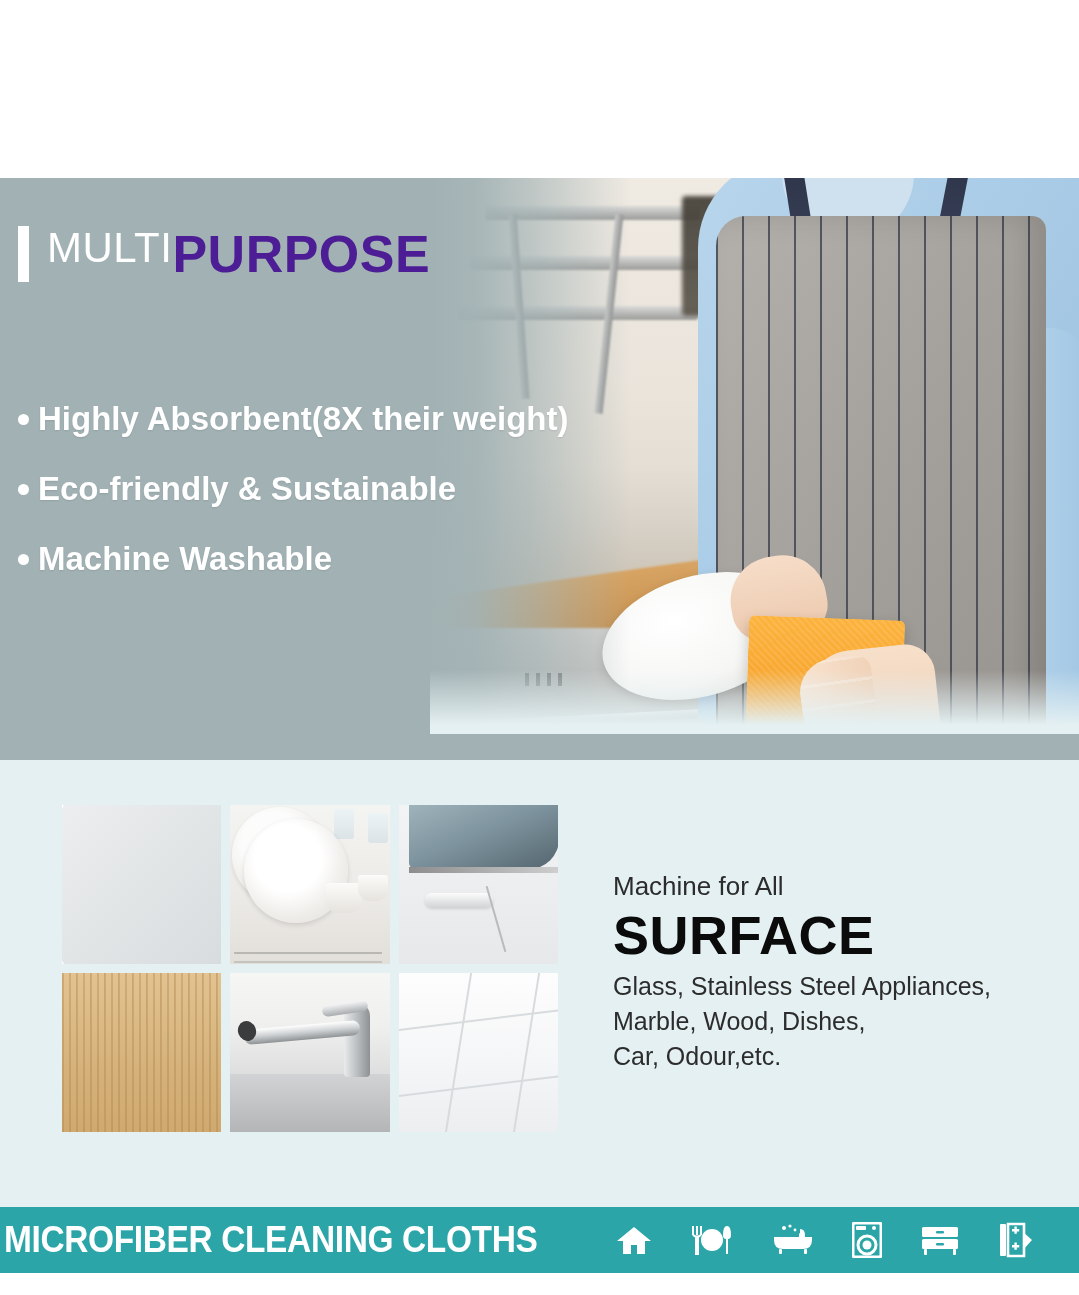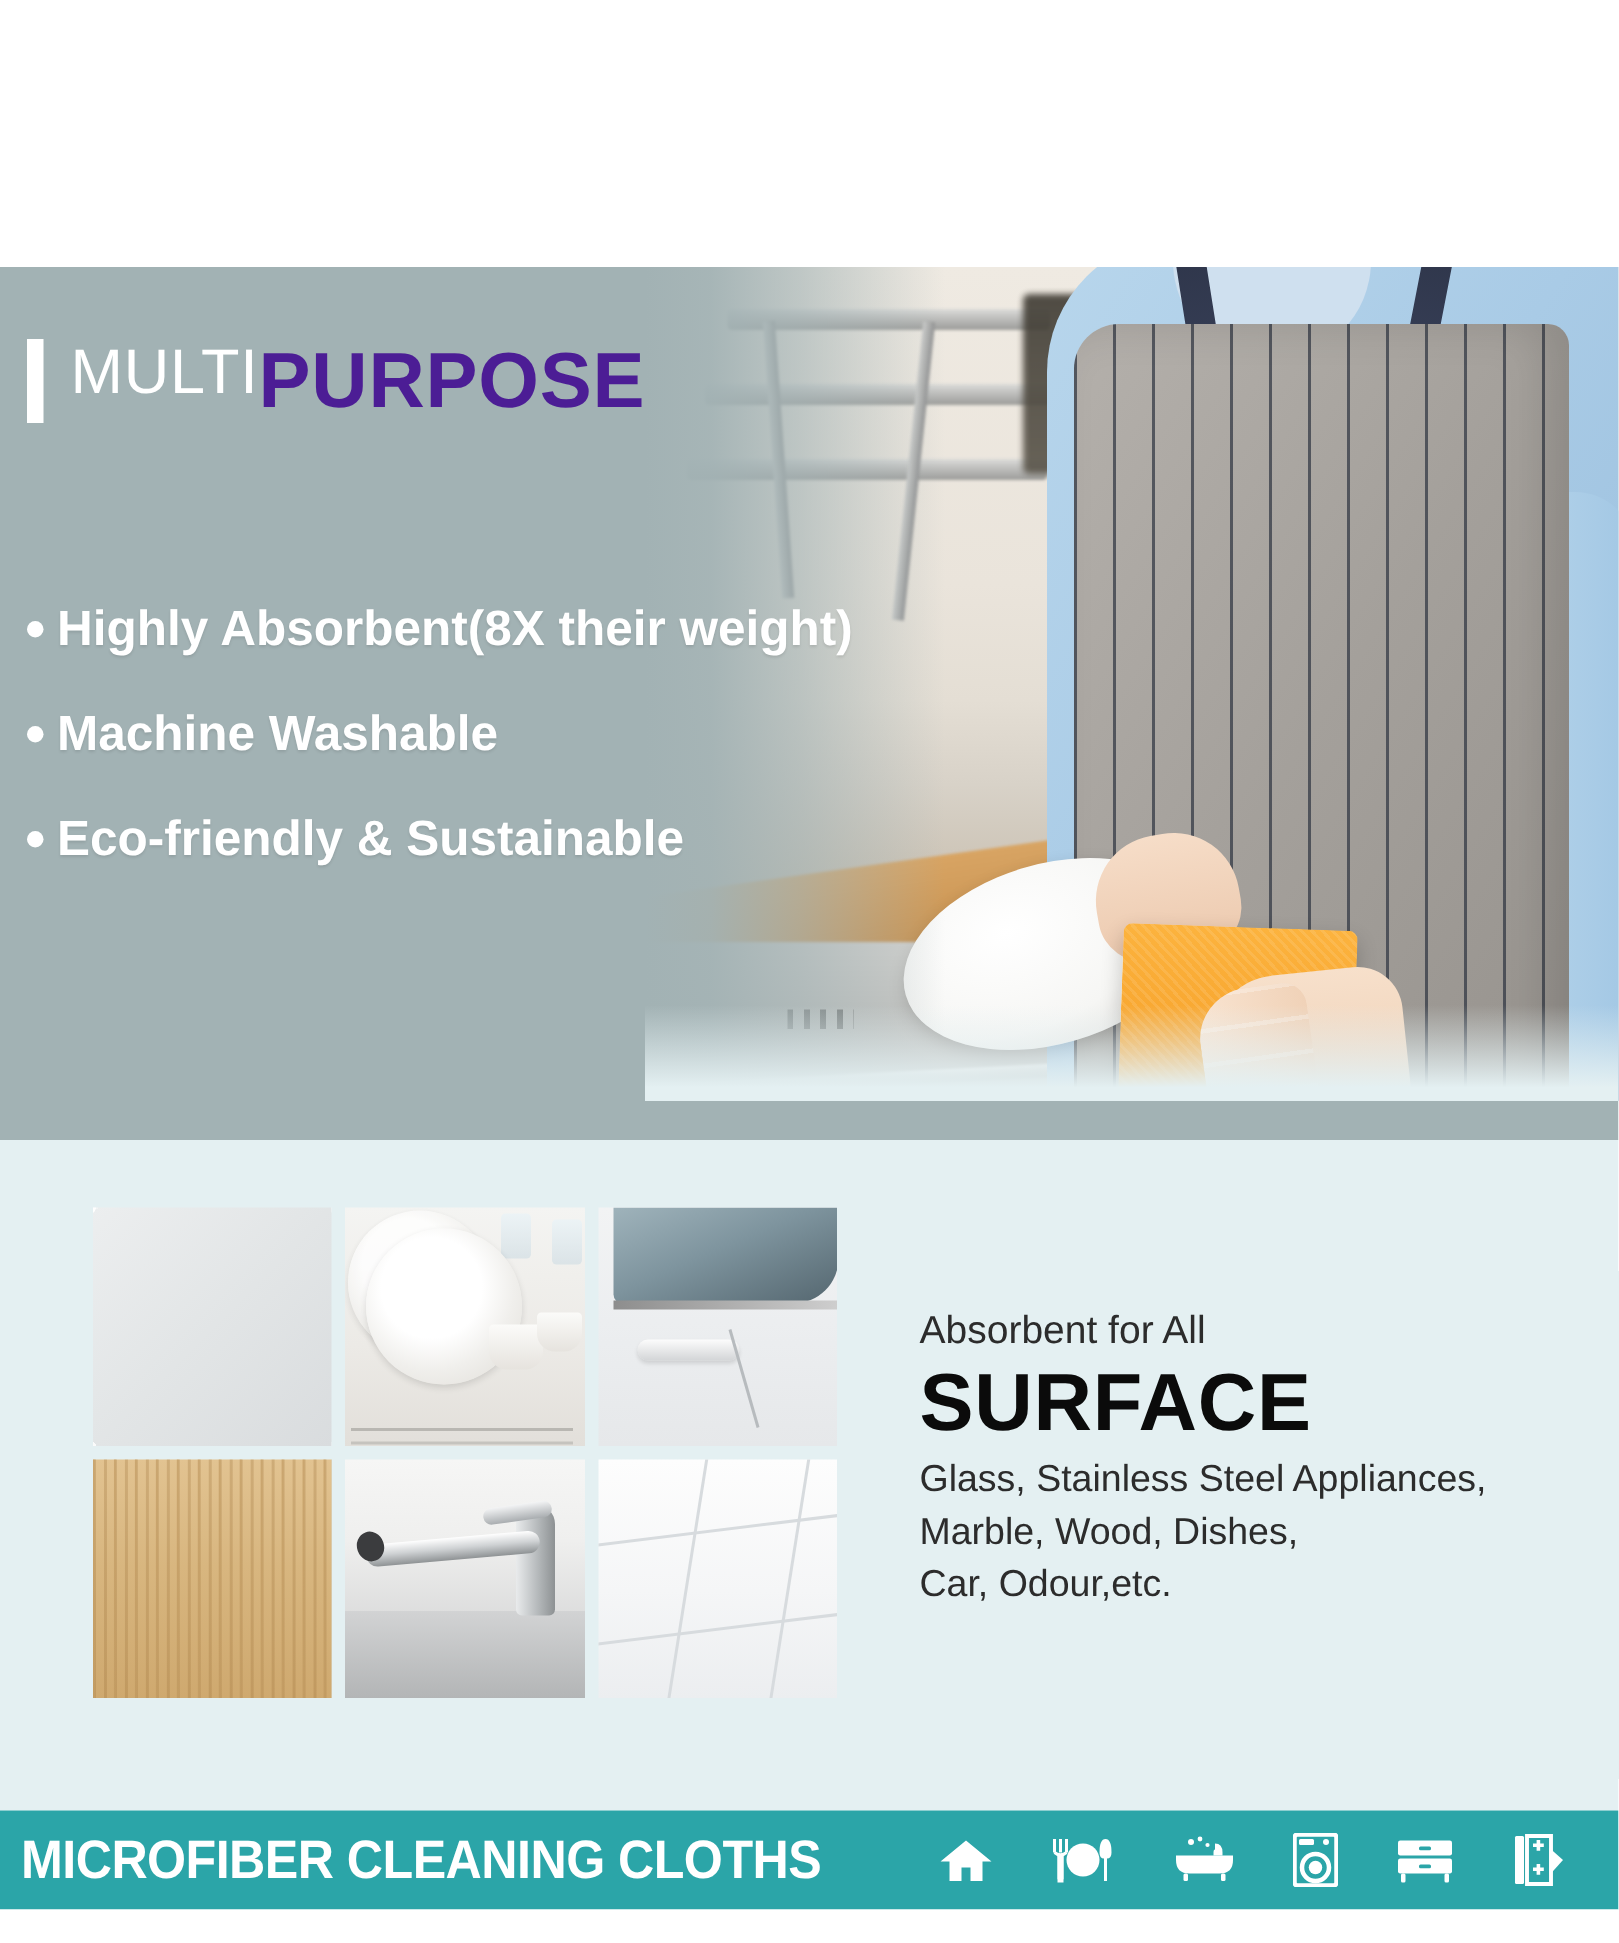--- a/index.html
+++ b/index.html
@@ -457,21 +457,21 @@
   .surface-list div { white-space: nowrap; }
 
   
   .footer-bar {
     position: absolute;
     left: 0; top: 1207px;
     width: 1079px; height: 66px;
     background: #2ba5a8;
     display: flex;
     align-items: center;
-    padding-left: 14px;
+    padding-left: 4px;
   }
   .footer-title {
     color: #ffffff;
     font-size: 36px;
     font-weight: 700;
     letter-spacing: -0.4px;
     transform: scaleX(0.93);
     transform-origin: left center;
     white-space: nowrap;
   }
@@ -539,25 +539,25 @@
       </div>
     </div>
 
     <ul class="benefits">
       <li class="benefit">
         <span class="dot"></span>
         <span>Highly Absorbent(8X their weight)</span>
       </li>
       <li class="benefit">
         <span class="dot"></span>
-        <span>Machine Washable</span>
+        <span>Eco-friendly &amp; Sustainable</span>
       </li>
       <li class="benefit">
         <span class="dot"></span>
-        <span>Eco-friendly &amp; Sustainable</span>
+        <span>Machine Washable</span>
       </li>
     </ul>
   </section>
 
   <section class="surface-section">
 
     <div class="photo-grid">
       <div class="tile tile-marble"></div>
 
       <div class="tile tile-dishes">
@@ -589,21 +589,21 @@
 
       <div class="tile tile-white">
         <span class="w-line h1"></span>
         <span class="w-line h2"></span>
         <span class="w-line v1"></span>
         <span class="w-line v2"></span>
       </div>
     </div>
 
     <div class="surface-copy">
-      <div class="surface-kicker">Absorbent for All</div>
+      <div class="surface-kicker">Machine for All</div>
       <div class="surface-title">SURFACE</div>
       <div class="surface-list">
         <div>Glass, Stainless Steel Appliances,</div>
         <div>Marble, Wood, Dishes,</div>
         <div>Car, Odour,etc.</div>
       </div>
     </div>
   </section>
 
   <footer class="footer-bar">

